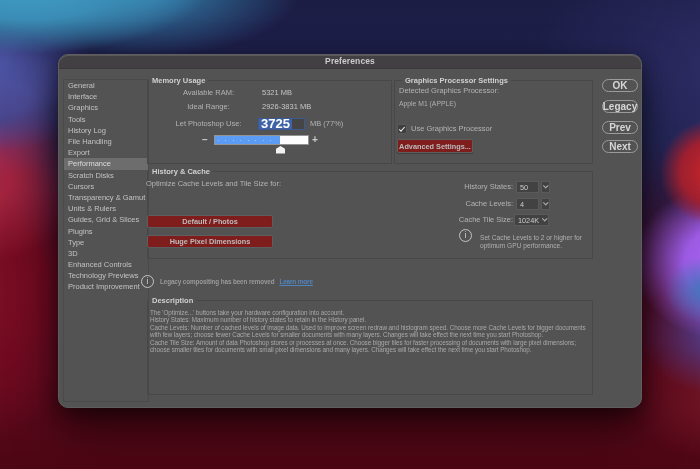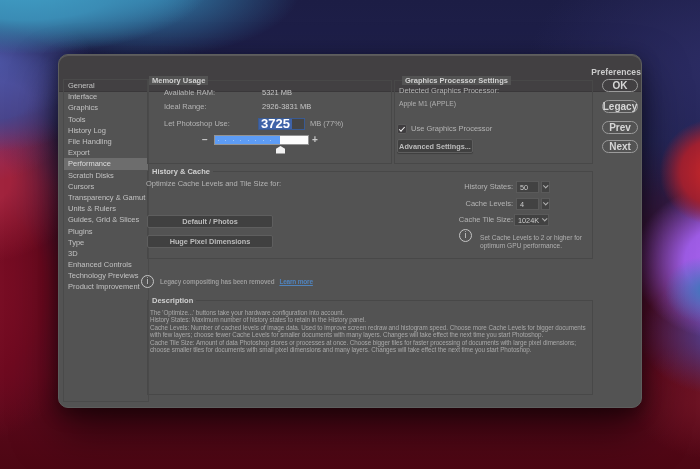--- a/index.html
+++ b/index.html
@@ -22,39 +22,39 @@
       radial-gradient(120px 85px at 715px 400px, #701525 0%, rgba(112,21,37,0) 70%),
       radial-gradient(260px 170px at 735px 70px, #2d2d66 0%, rgba(45,45,102,0) 80%),
       linear-gradient(180deg, #1c1d45 0%, #212250 30%, #451030 58%, #5f0a1e 80%, #4d0613 100%);
   }
   .win {
     position:absolute; left:58px; top:54px; width:584px; height:354px;
     background:#535353; border:1px solid #5d5e5d; border-radius:10px;
     box-shadow:0 22px 45px rgba(0,0,0,.55), 0 6px 18px rgba(0,0,0,.4);
   }
   .titlebar {
-    position:absolute; left:0; top:0; width:100%; height:37px;
+    position:absolute; left:0; top:0; width:100%; height:14px;
     background:#424042; border-radius:9px 9px 0 0;
     border-bottom:1px solid #3a383a; box-shadow:inset 0 1px 0 rgba(255,255,255,.13);
-    display:flex; align-items:center; justify-content:flex-end; padding-bottom:2px;
+    display:flex; align-items:center; justify-content:center; padding-bottom:2px;
   }
   .title { font-size:8.5px; font-weight:600; color:#cccccc; letter-spacing:.1px; }
   .sidebar { position:absolute; left:4px; top:24px; width:86px; height:323px;
     border:1px solid #4a4a4a; }
   .sb-item { height:11.2px; display:flex; align-items:center; padding-left:4px;
     font-size:7.5px; color:#c2c2c2; white-space:nowrap; }
   .sb-item.sel { background:#6d6d6d; color:#dcdcdc; }
 
   .group { position:absolute; border:1px solid #484848; }
   .legend { position:absolute; top:-5px; left:1px; background:#535353; padding:0 3px;
     font-size:7.5px; font-weight:700; color:#d0d0d0; white-space:nowrap; line-height:9px; }
   .lbl, .val { position:absolute; font-size:7.5px; color:#b4b4b4; line-height:10px; white-space:nowrap; }
   .val { color:#c6c6c6; }
   .mem { left:88px; top:25px; width:245px; height:84px; }
-  .mem .r { left:16px; width:109px; text-align:left; }
+  .mem .r { left:6px; width:109px; text-align:center; }
   .raminput { position:absolute; left:110px; top:36.5px; width:47px; height:12px;
     background:#454545; border:1px solid #3a5a91; display:flex; align-items:center; }
   .raminput .sel { background:#3f63a8; color:#ffffff; font-size:13px; font-weight:700;
     padding:0 2px; line-height:10px; }
   .minus, .plus { position:absolute; width:14px; text-align:center; font-size:10px;
     font-weight:700; color:#c9c9c9; top:53px; line-height:12px; }
   .minus { left:50px; } .plus { left:160px; }
   .track { position:absolute; left:66px; top:54px; width:95px; height:10px;
     background:#fdfdfd; border:1px solid #939393; }
   .fill { position:relative; height:100%; background:#5d9cf5; }
@@ -66,21 +66,21 @@
 
   .gpu { left:335px; top:25px; width:199px; height:84px; }
   .gpu .d1 { left:4px; top:5px; }
   .gpu .d2 { left:4px; top:18px; font-size:6.8px; color:#b0b0b0; }
   .checkbox { position:absolute; left:2px; top:43px; width:10px; height:10px; background:#3f3d3f;
     border:1px solid #5a5a5a; border-radius:2px; display:flex; align-items:center; justify-content:center;
     color:#ffffff; font-size:9px; line-height:9px; font-weight:700; }
   .chk { width:6px; height:3.2px; border-left:1.4px solid #f2f2f2; border-bottom:1.4px solid #f2f2f2;
     transform:rotate(-48deg); margin-top:-1.5px; }
   .gpu .cl { left:16px; top:43px; }
-  .darkbtn { position:absolute; background:#404040; border:1px solid #5e5e5e; border-radius:2px;
+  .darkbtn { position:absolute; background:#7f1d1d; border:1px solid #5e5e5e; border-radius:2px;
     display:flex; align-items:center; justify-content:center; font-size:7.3px; font-weight:700;
     color:#bcbcbc; white-space:nowrap;text-align:center; }
   .advbtn { left:2px; top:58px; width:76px; height:14px; box-shadow:0 1px 1px rgba(0,0,0,.25); }
 
   .hist { left:88px; top:116px; width:446px; height:88px; }
   .hist .opt { left:-2px; top:7px; }
   .preset { left:-1px; width:126px; height:13px; }
   .hist .rl { left:180px; width:185px; text-align:right; }
   .ddbox { position:absolute; background:#424242; border:1px solid #5a5a5a;
     display:flex; align-items:center; font-size:7.3px; color:#cccccc; padding-left:3px; }

